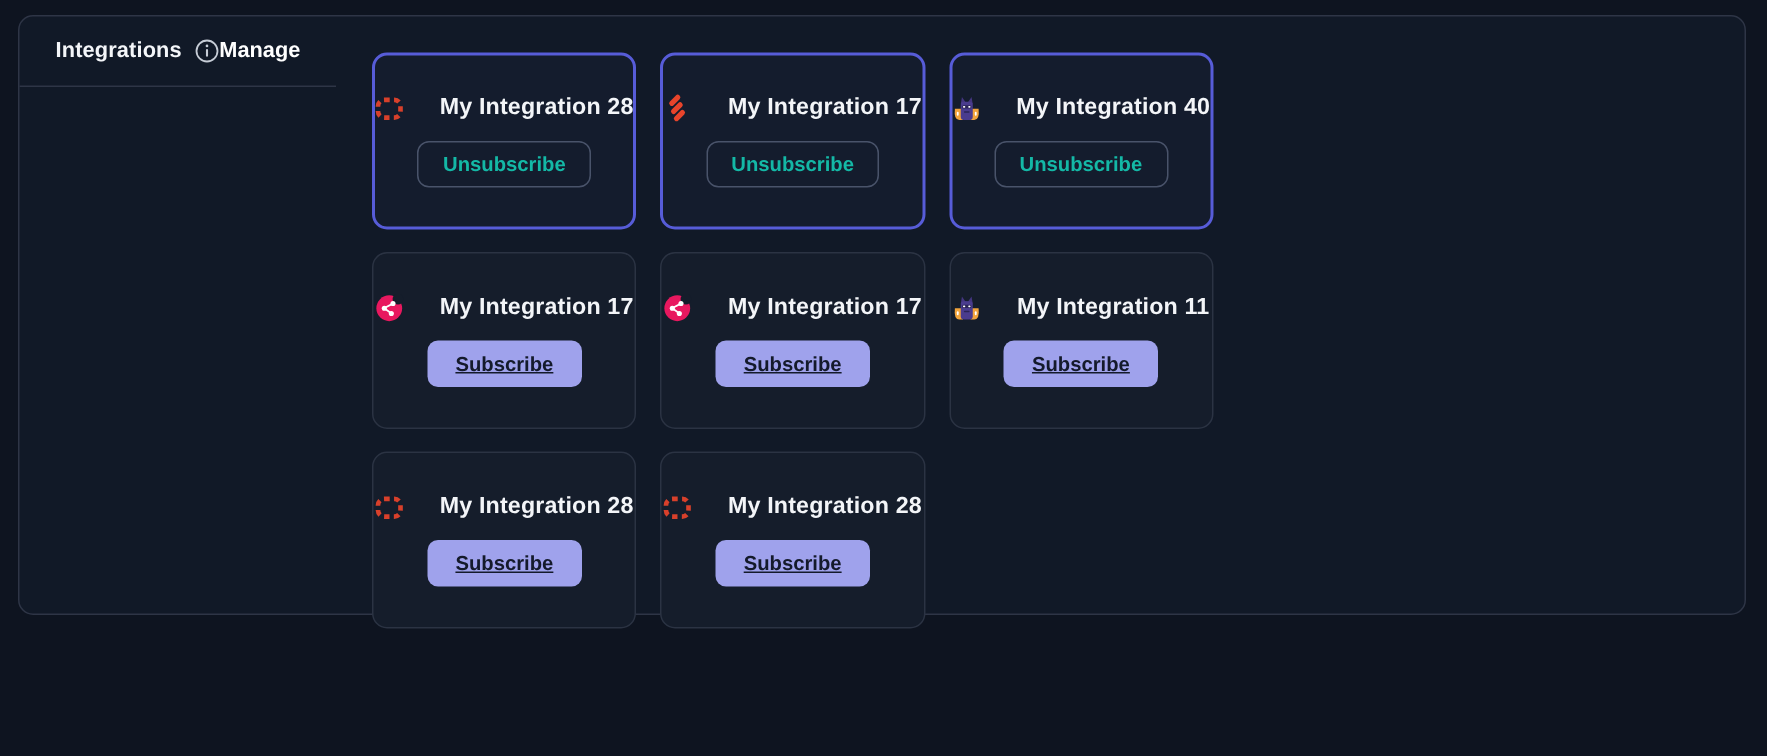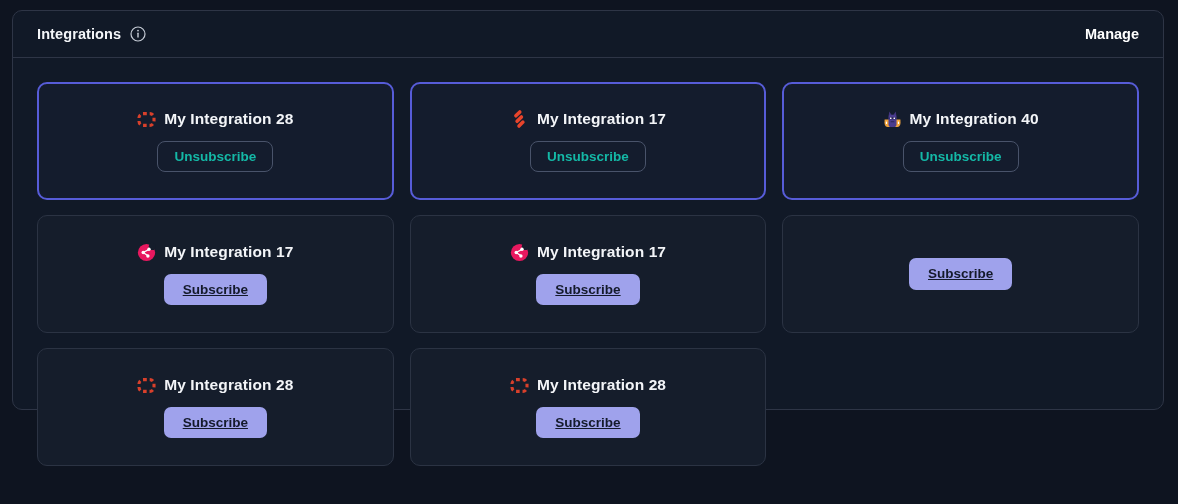--- a/index.html
+++ b/index.html
@@ -10,21 +10,21 @@
     -webkit-font-smoothing:antialiased;
     overflow:hidden;
   }
   .panel{
     position:absolute;left:12px;top:10px;
     width:1152px;height:400px;
     background:#111927;
     border:1px solid #2e3546;
     border-radius:10px;
     box-sizing:border-box;
-    display:flex;flex-direction:column;
+    display:flex;flex-direction:row;
   }
   .panel-header{
     height:46px;flex:0 0 46px;
     display:flex;align-items:center;
     padding:0 24px;
     border-bottom:1px solid #2e3546;
   }
   .panel-title{
     color:#f4f6f9;font-size:14.5px;font-weight:700;letter-spacing:.1px;
   }
@@ -47,21 +47,21 @@
     background:#151d2b;
     border:1px solid #2b3343;
     border-radius:10px;
     display:flex;flex-direction:column;align-items:center;justify-content:center;
     gap:12px;
   }
   .card.subscribed{
     border:2px solid #575cd8;
     background:#141c2d;
   }
-  .card-title-row{display:flex;align-items:flex-start;gap:8px;}
+  .card-title-row{display:flex;align-items:flex-start;gap:24px;}
   .card-icon{width:19px;height:19px;display:inline-flex;flex:0 0 auto;}
   .card-title{color:#f3f5f8;font-size:15.5px;font-weight:700;letter-spacing:.1px;}
   .btn{
     font-family:"Liberation Sans", sans-serif;
     font-size:13.5px;font-weight:700;
     border-radius:8px;cursor:pointer;
     padding:8px 16px;line-height:1;
   }
   .btn.unsubscribe{
     background:transparent;color:#14b8a6;
@@ -173,20 +173,37 @@
               <circle cx="12" cy="6.3" r="1.7" fill="#fff"></circle>
               <circle cx="10.9" cy="13" r="1.7" fill="#fff"></circle>
             </svg>
           </span>
       <span class="card-title">My Integration 17</span>
     </div>
     <button class="btn subscribe">Subscribe</button>
   </div>
 
   <div class="card">
+    <div class="card-title-row">
+      <span class="card-icon">
+            <svg viewBox="0 0 19 19" width="19" height="19">
+              <path d="M1.6 9.5 Q0.8 17 4.5 17 L7 17 L7 9.5 Z" fill="#f2a43c"></path>
+              <path d="M17.4 9.5 Q18.2 17 14.5 17 L12 17 L12 9.5 Z" fill="#f2a43c"></path>
+              <rect x="2.9" y="11.5" width="1.2" height="2.6" rx="0.6" fill="#fff"></rect>
+              <rect x="14.9" y="11.5" width="1.2" height="2.6" rx="0.6" fill="#fff"></rect>
+              <path d="M5.5 6.5 L6.3 1.6 L8.6 5 L10.4 5 L12.7 1.6 L13.5 6.5 Z" fill="#43357f"></path>
+              <rect x="5.5" y="4.8" width="8" height="12.2" rx="2.2" fill="#4a3c8e"></rect>
+              <rect x="6.4" y="7.2" width="6.2" height="2.1" rx="1" fill="#2b2457"></rect>
+              <rect x="7" y="7.6" width="1.5" height="1.3" rx="0.5" fill="#fff"></rect>
+              <rect x="10.5" y="7.6" width="1.5" height="1.3" rx="0.5" fill="#fff"></rect>
+              <rect x="7.6" y="11.2" width="3.8" height="1" rx="0.5" fill="#2b2457"></rect>
+            </svg>
+          </span>
+      <span class="card-title">My Integration 11</span>
+    </div>
     <button class="btn subscribe">Subscribe</button>
   </div>
 
   <div class="card">
     <div class="card-title-row">
       <span class="card-icon">
             <svg viewBox="0 0 19 19" width="19" height="19" overflow="visible">
               <rect x="2" y="3.6" width="15" height="11.8" rx="4.2" fill="none" stroke="#d8402b" stroke-width="3.1" stroke-dasharray="3.6 2.9"></rect>
             </svg>
           </span>

